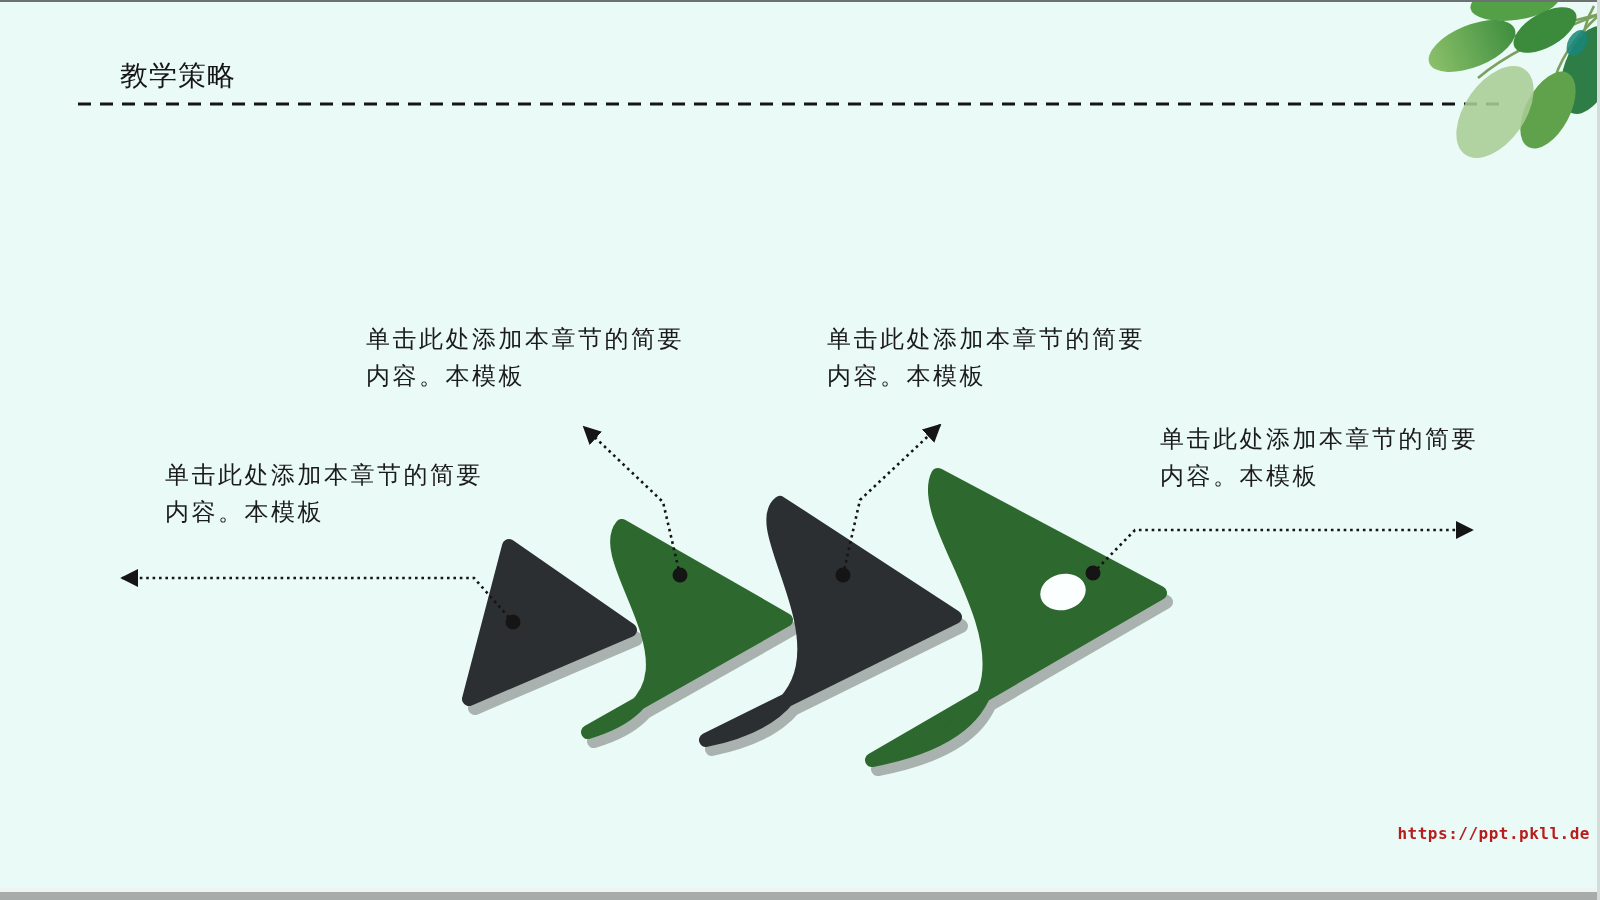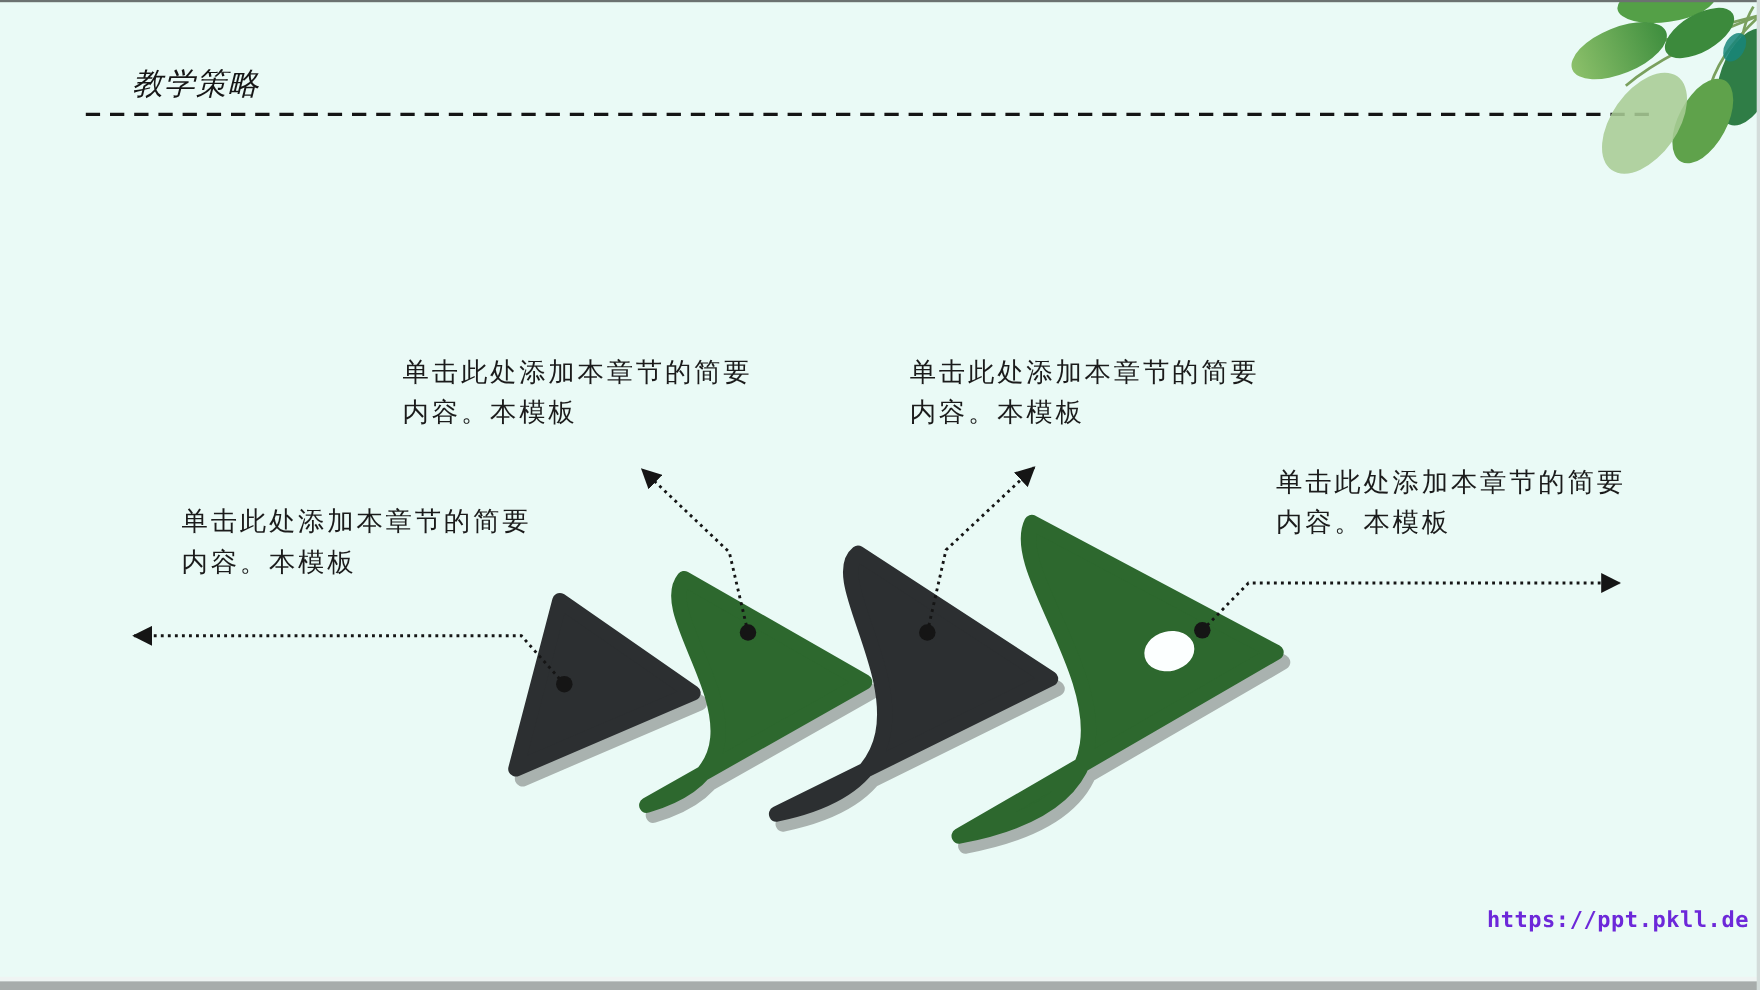--- a/index.html
+++ b/index.html
@@ -9,36 +9,36 @@
     background:#eafaf6;
     overflow:hidden;
     font-family:"Liberation Sans",sans-serif;
   }
   .edge-top{position:absolute;left:0;top:0;width:1600px;height:2px;background:#6c7271;}
   .edge-right{position:absolute;right:0;top:0;width:3px;height:900px;background:#d3dcda;}
   .edge-bottom-light{position:absolute;left:0;bottom:8px;width:1600px;height:4px;background:#eff4f3;}
   .edge-bottom-gray{position:absolute;left:0;bottom:0;width:1600px;height:8px;background:#a7acab;}
   .title{
     position:absolute;left:120px;top:57px;
-    font-size:28px;font-weight:500;color:#161616;letter-spacing:1px;font-style:italic;
+    font-size:28px;font-weight:500;color:#161616;letter-spacing:1px;
   }
   .art{position:absolute;left:0;top:0;}
   .callout{
     position:absolute;
     font-size:24px;color:#1b1b1b;letter-spacing:2.5px;line-height:37px;
   }
   .callout div{white-space:nowrap;}
   .co-topleft{left:366px;top:320px;}
   .co-topright{left:827px;top:320px;}
   .co-left{left:165px;top:456px;}
   .co-right{left:1160px;top:420px;}
   .watermark{
     position:absolute;top:824px;right:10px;
     font-family:"DejaVu Sans Mono",monospace;font-weight:bold;
-    font-size:20px;color:#6d28d9;letter-spacing:0.5px;
+    font-size:16px;color:#b91c1c;letter-spacing:0.5px;
   }
 </style>
 </head>
 <body>
 
 <div class="slide">
 
   <div class="title">教学策略</div>
 
   <svg class="art" width="1600" height="900" viewBox="0 0 1600 900">

